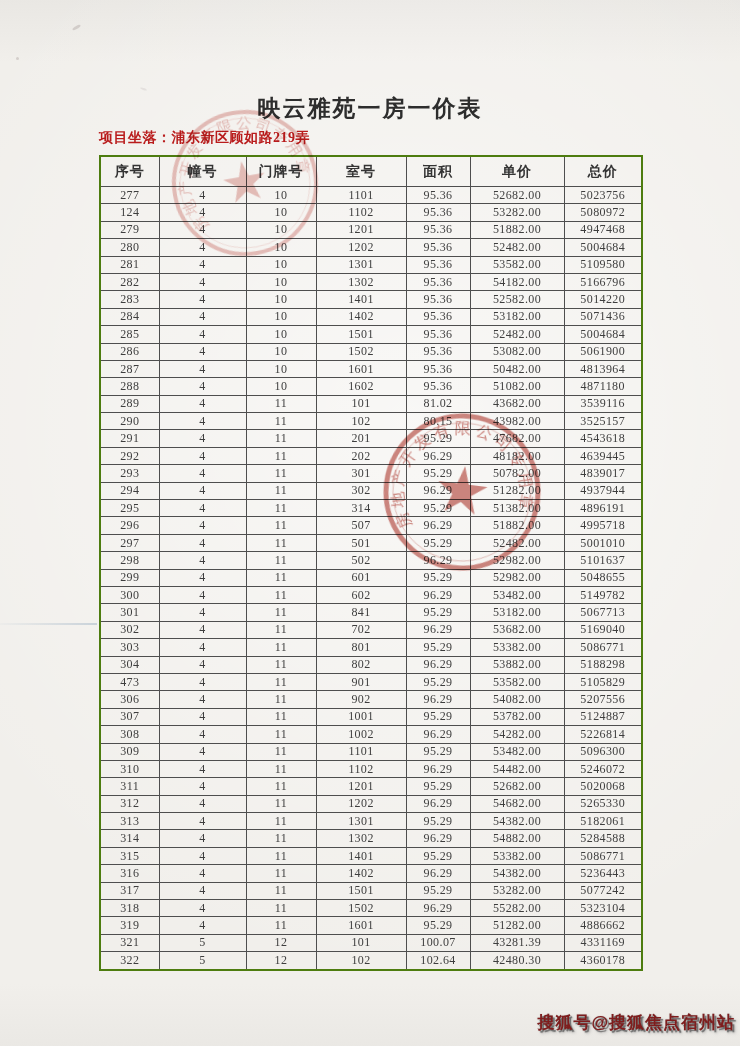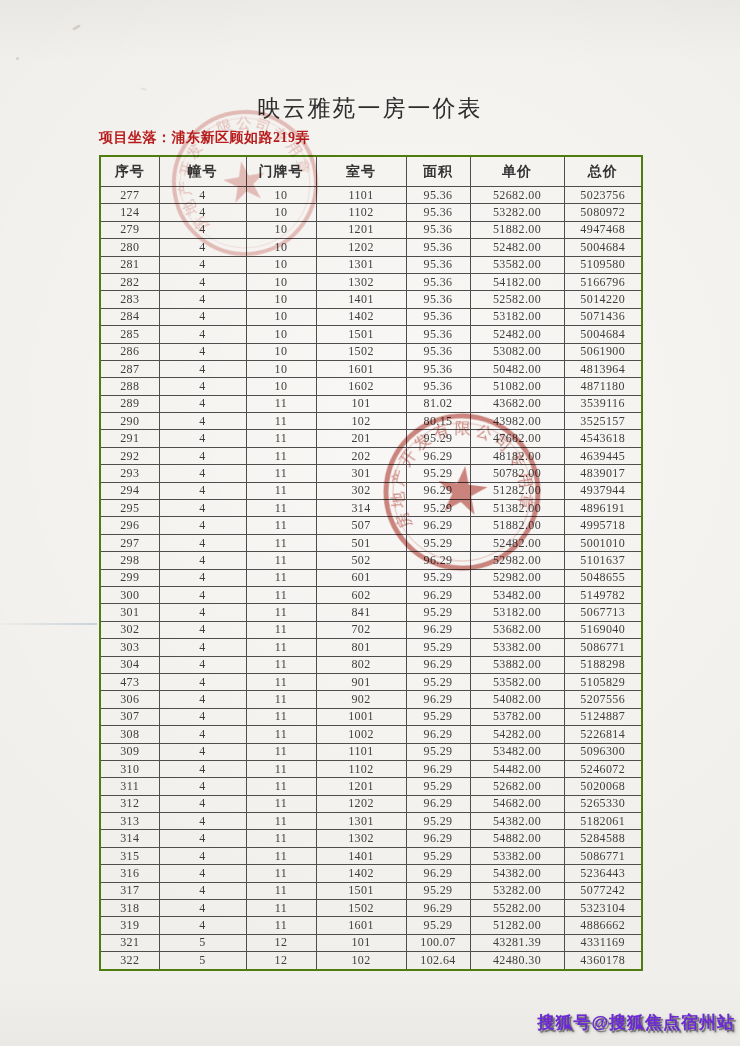--- a/index.html
+++ b/index.html
@@ -9,21 +9,21 @@
     font-family:"Liberation Serif","DejaVu Serif",serif;
   }
   .paper-shade {
     position:absolute; inset:0; pointer-events:none;
     background:
       radial-gradient(120% 90% at 55% 40%, rgba(255,255,255,0.55) 0%, rgba(255,255,255,0) 60%),
       linear-gradient(180deg, rgba(210,208,204,0.25) 0%, rgba(255,255,255,0) 6%, rgba(255,255,255,0) 94%, rgba(215,213,209,0.25) 100%);
   }
   .title {
     position:absolute; top:78px; left:0; width:740px;
-    text-align:center; font-size:23px; font-weight:normal; color:#2d2d2d;
+    text-align:center; font-size:23px; font-weight:bold; color:#2d2d2d;
     letter-spacing:2px;
   }
   .location {
     position:absolute; left:99px; top:129px;
     font-size:14px; font-weight:bold; color:#b91c1c; letter-spacing:0.5px;
   }
   table.price {
     position:absolute; left:99px; top:155px; width:542px;
     border-collapse:collapse; table-layout:fixed;
     border:2px solid #4d7c0f;
@@ -38,21 +38,21 @@
   col.c3{width:90px;} col.c4{width:64px;} col.c5{width:94px;} col.c6{width:78px;}
 
   .stamp { position:absolute; mix-blend-mode:multiply; pointer-events:none; }
   .stamp-top { left:158px; top:96px; color:#cf6b63; opacity:0.40; filter:blur(0.7px); transform:rotate(-10deg); }
   .stamp-mid { left:374px; top:404px; color:#b23a30; opacity:0.60; filter:blur(0.5px); transform:rotate(7deg); }
 
   .sohu-watermark {
     position:absolute; top:1011px; right:5px;
     font-family:"Liberation Sans","DejaVu Sans",sans-serif;
     font-size:17px; font-weight:bold; letter-spacing:1px;
-    color:#6d28d9;
+    color:#7f1d1d;
     text-shadow: 2px 2px 1px rgba(95,95,95,0.9), 0 0 1px rgba(130,130,130,0.7), 3px 3px 3px rgba(140,140,140,0.5);
   }
   .scan-line {
     position:absolute; left:0; top:623px; width:97px; height:2px;
     background:linear-gradient(90deg, rgba(150,172,192,0.05), rgba(150,172,192,0.45));
   }
   .speck { position:absolute; background:rgba(160,150,145,0.35); border-radius:50%; }
   .speck-a { left:72px; top:26px; width:9px; height:3px; transform:rotate(-30deg); }
   .speck-b { left:16px; top:57px; width:3px; height:3px; }
   .speck-c { left:140px; top:88px; width:7px; height:2px; transform:rotate(20deg); opacity:0.5; }

